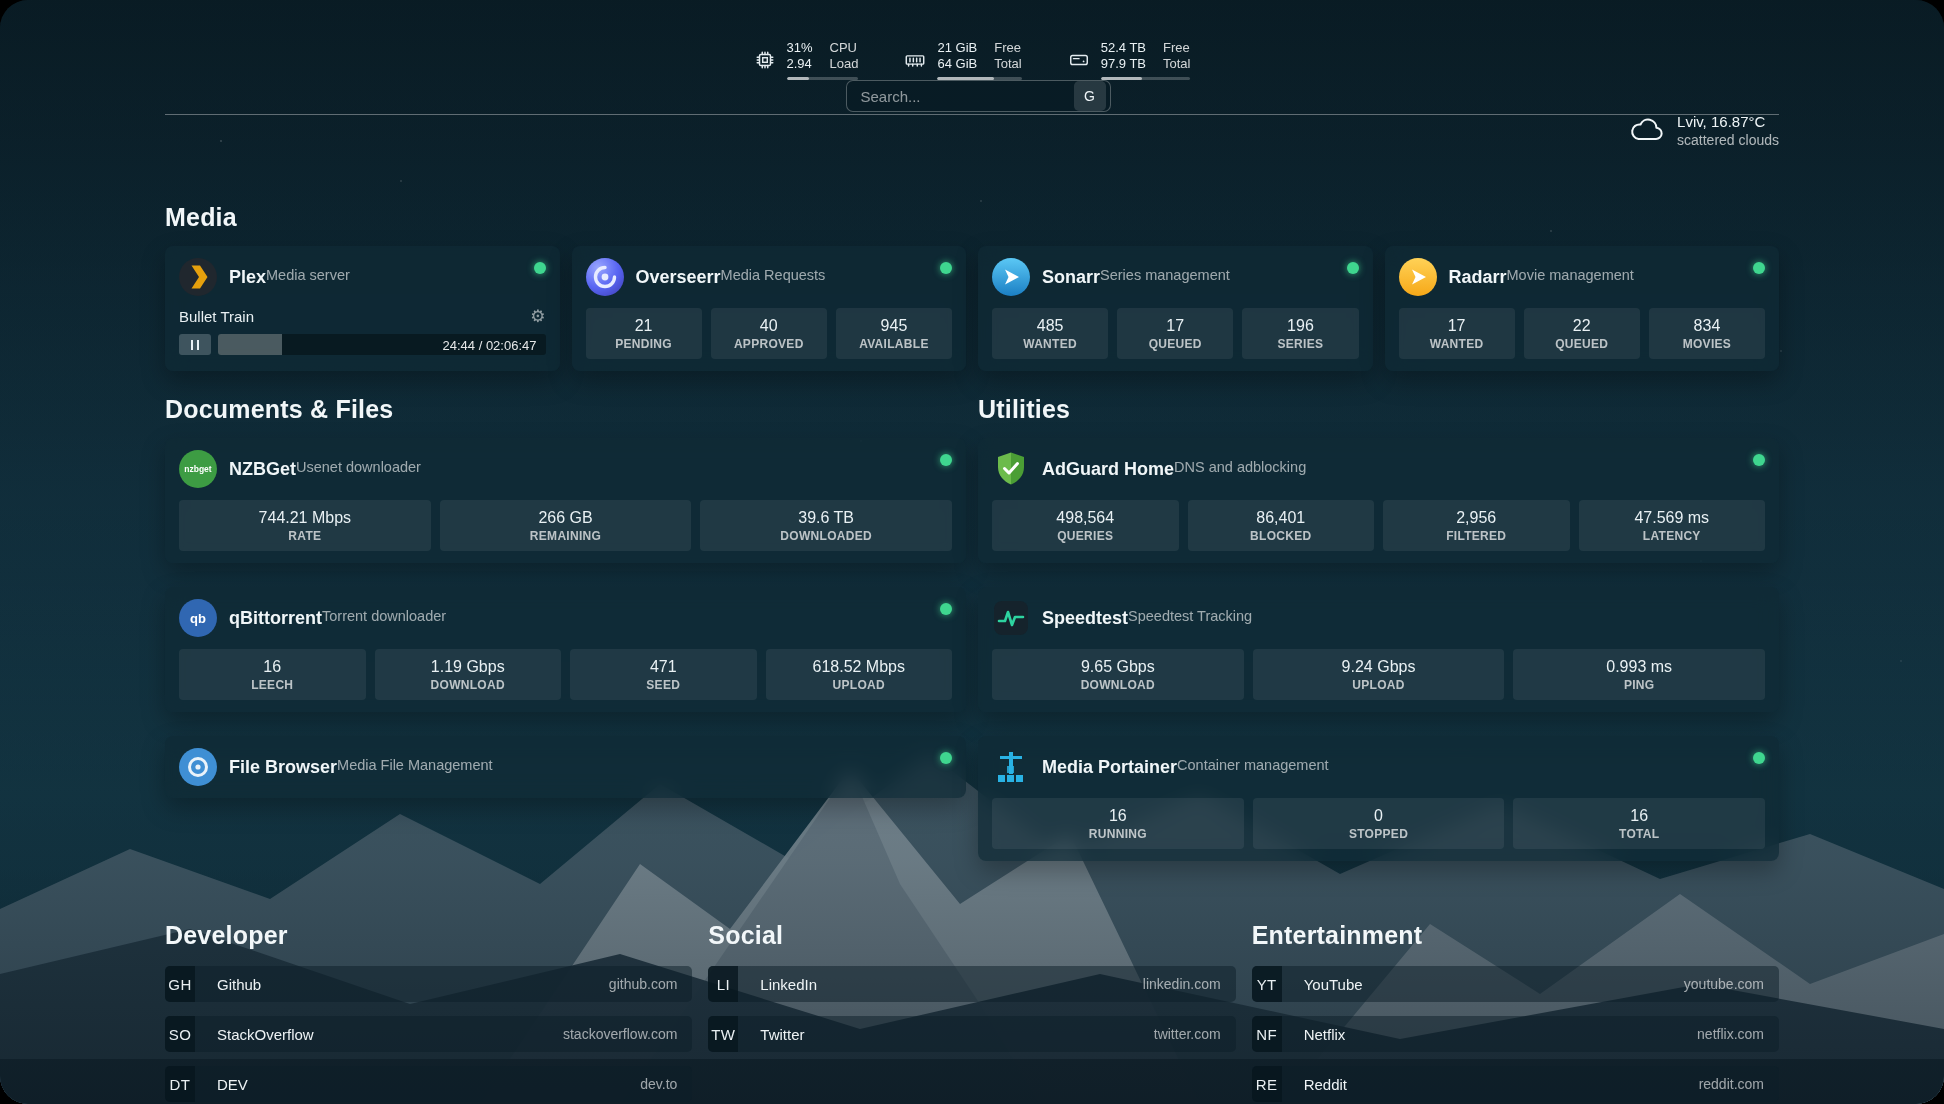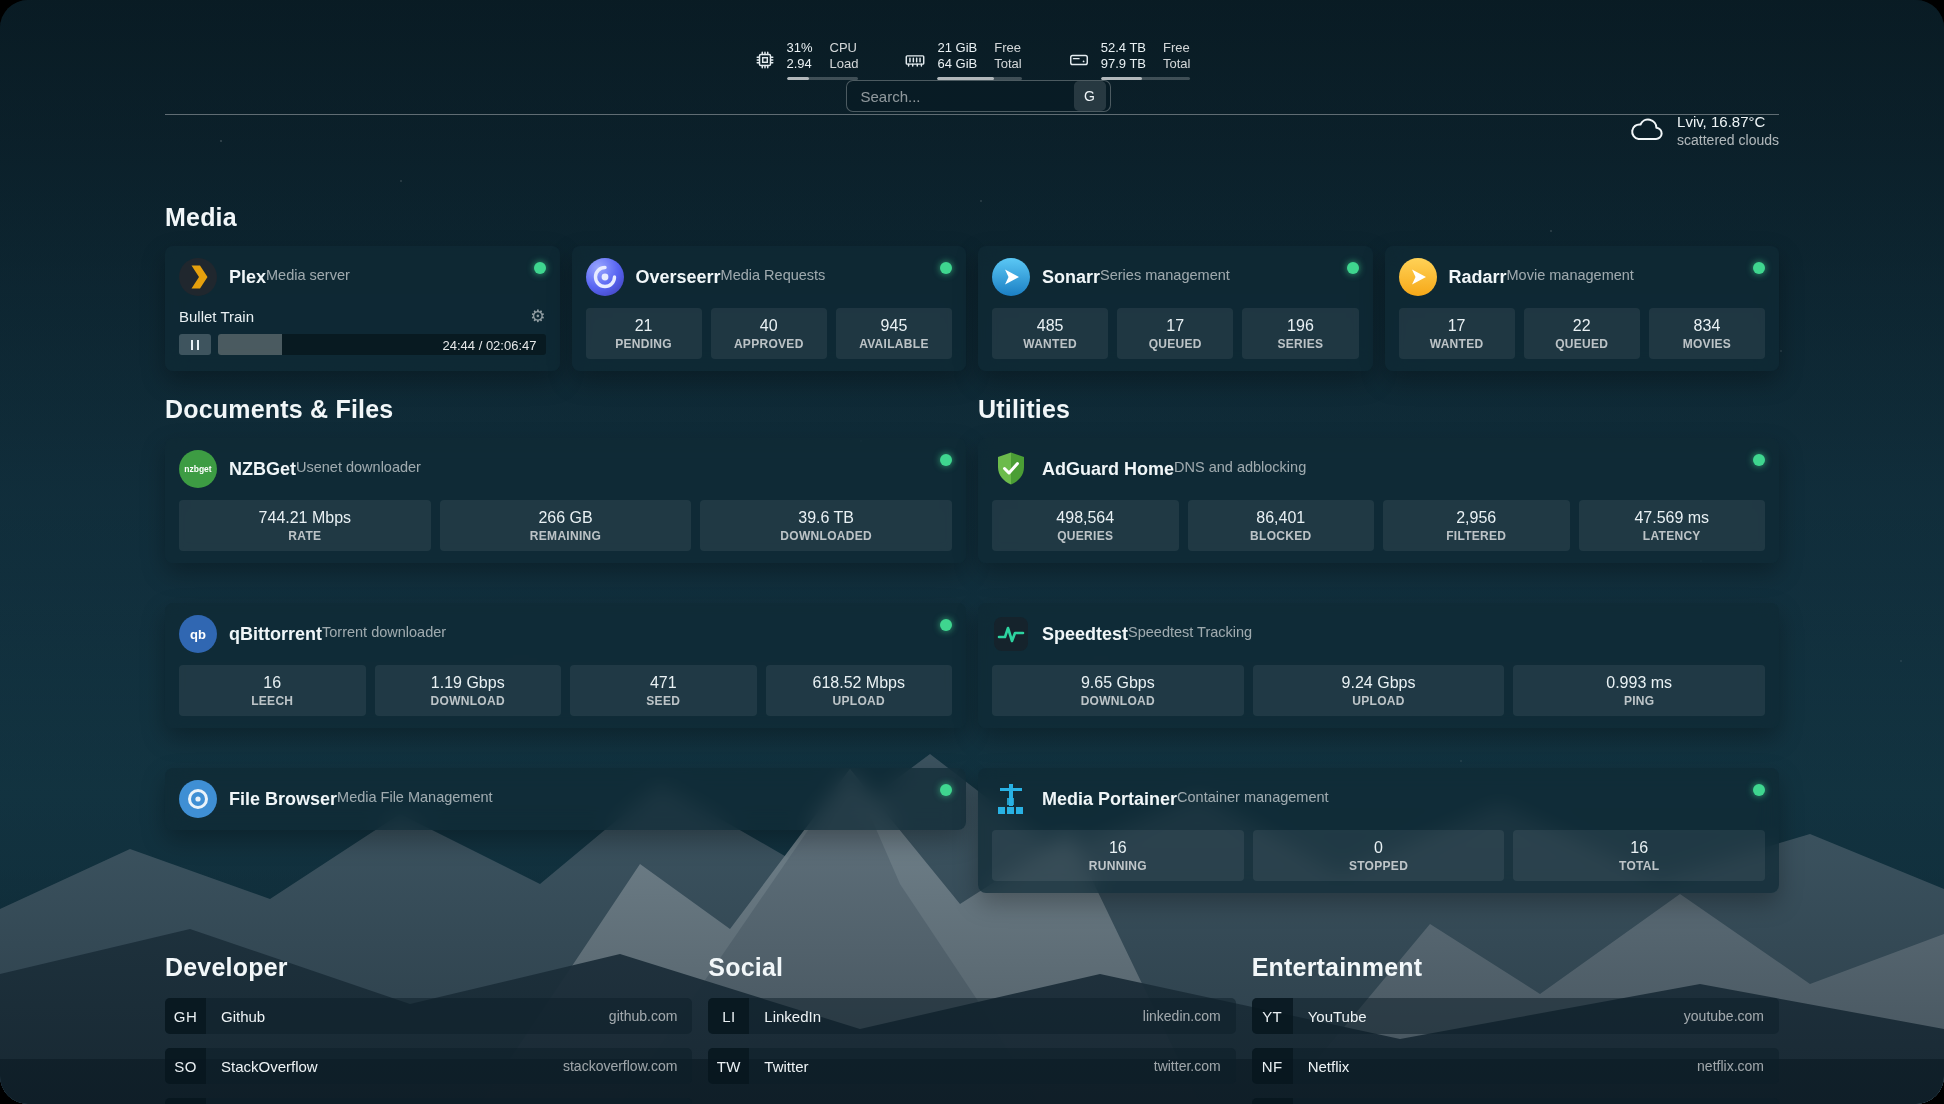--- a/index.html
+++ b/index.html
@@ -40,21 +40,21 @@
   .weather-loc { font-size:15px; color:#eef4f6; line-height:19px; }
   .weather-cond { font-size:14px; color:rgba(255,255,255,.68); line-height:18px; }
   .divider { margin-top:26px; border:none; border-top:1px solid rgba(255,255,255,.35); }
 
   
   h2.sect { font-size:25px; font-weight:600; color:#f2f7f9; letter-spacing:.2px; }
   .sect-media { margin-top:88px; margin-bottom:14px; }
   .media-grid { display:grid; grid-template-columns:repeat(4,1fr); gap:12px; }
   .two-col { display:grid; grid-template-columns:1fr 1fr; gap:12px; margin-top:24px; }
   .col h2.sect { margin-bottom:14px; }
-  .col .cards { display:flex; flex-direction:column; gap:40px; }
+  .col .cards { display:flex; flex-direction:column; gap:24px; }
 
   
   .card { background:rgba(15,41,53,.72); border-radius:8px; padding:12px 14px;
     box-shadow:0 10px 24px rgba(0,0,0,.28); backdrop-filter:blur(10px); }
   .card-head { display:flex; align-items:center; gap:12px; }
   .svc-icon { width:38px; height:38px; flex:0 0 38px; display:flex; }
   .svc-icon svg { width:38px; height:38px; }
   .svc-text { display:flex; }
   .svc-name { font-size:18px; font-weight:600; color:#f0f6f8; line-height:22px; }
   .svc-desc { font-size:14.5px; color:rgba(255,255,255,.6); line-height:18px; }
@@ -76,23 +76,23 @@
   .pause-glyph { width:8px; height:10px; border-left:2.5px solid #e9f0f4; border-right:2.5px solid #e9f0f4; }
   .pbar { flex:1; height:21px; background:rgba(5,17,23,.62); border-radius:3px; position:relative; overflow:hidden; }
   .pfill { position:absolute; left:0; top:0; bottom:0; background:rgba(230,239,243,.3); }
   .ptime { position:absolute; right:9px; top:50%; transform:translateY(-50%); font-size:13px; color:rgba(255,255,255,.9); }
 
   
   .bookmarks { display:grid; grid-template-columns:1fr 1fr 1fr; gap:16px; margin-top:60px; }
   .bcol h2.sect { margin-bottom:16px; }
   .bm { display:flex; align-items:center; height:36px; background:rgba(11,30,40,.5); border-radius:5px;
     overflow:hidden; margin-bottom:14px; text-decoration:none; cursor:pointer; }
-  .bm-abbr { width:41px; align-self:stretch; display:flex; align-items:center; justify-content:center;
+  .bm-abbr { width:30px; align-self:stretch; display:flex; align-items:center; justify-content:center;
     background:rgba(7,22,30,.78); color:#e9eff2; font-size:15px; letter-spacing:.4px; }
-  .bm-name { padding-left:15px; font-size:15px; color:#eef3f5; }
+  .bm-name { padding-left:22px; font-size:15px; color:#eef3f5; }
   .bm-url { margin-left:auto; padding-right:15px; font-size:14px; color:rgba(255,255,255,.6); }
 </style>
 </head>
 <body>
 
 <div class="app">
   <div class="scene">
     <div class="stars"></div>
     <svg class="mountains" viewBox="0 0 1944 430" preserveAspectRatio="none">
       <polygon fill="#6e8390" opacity="0.75" points="0,235 130,175 270,225 400,140 540,210 660,110 790,185 930,80 1060,180 1200,120 1340,200 1500,130 1660,205 1810,160 1944,215 1944,430 0,430"></polygon>

